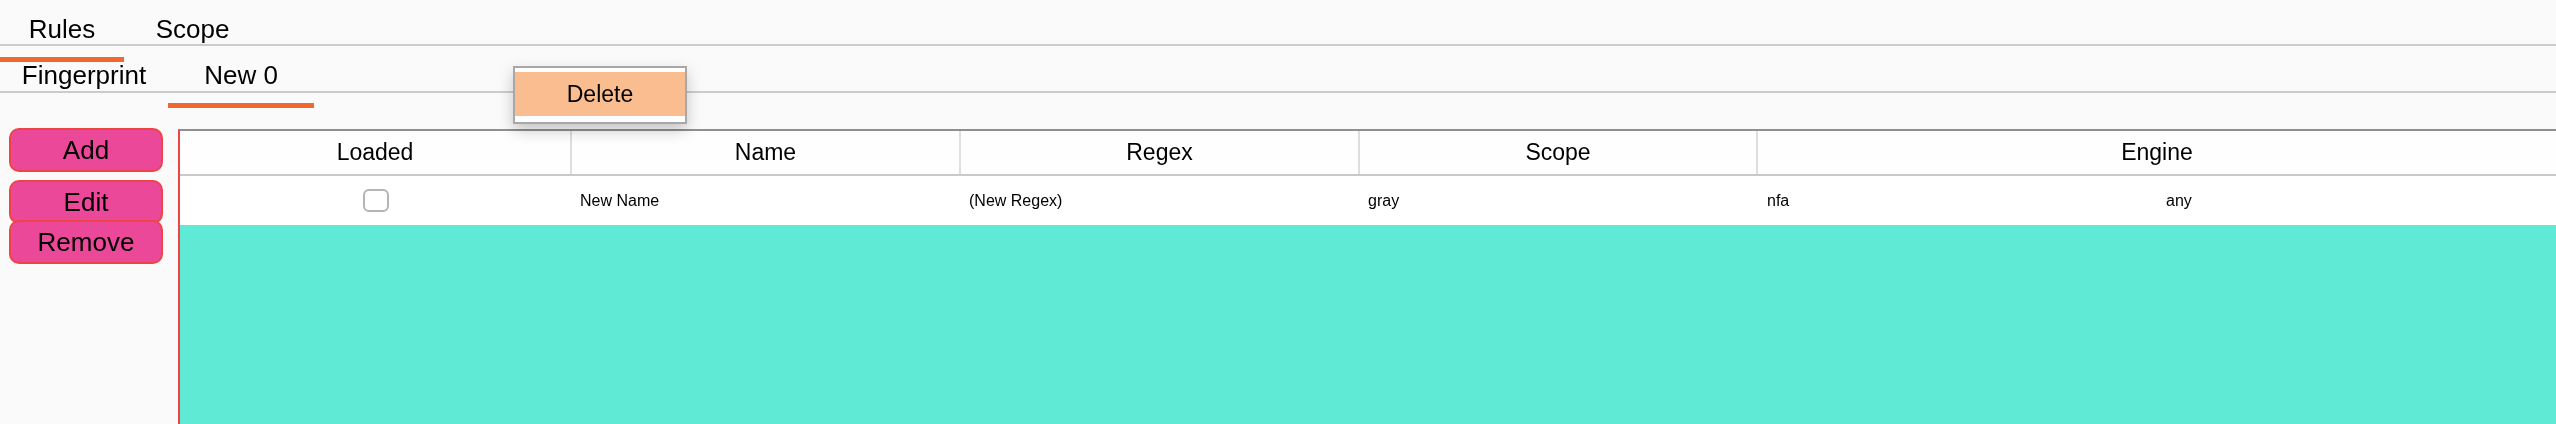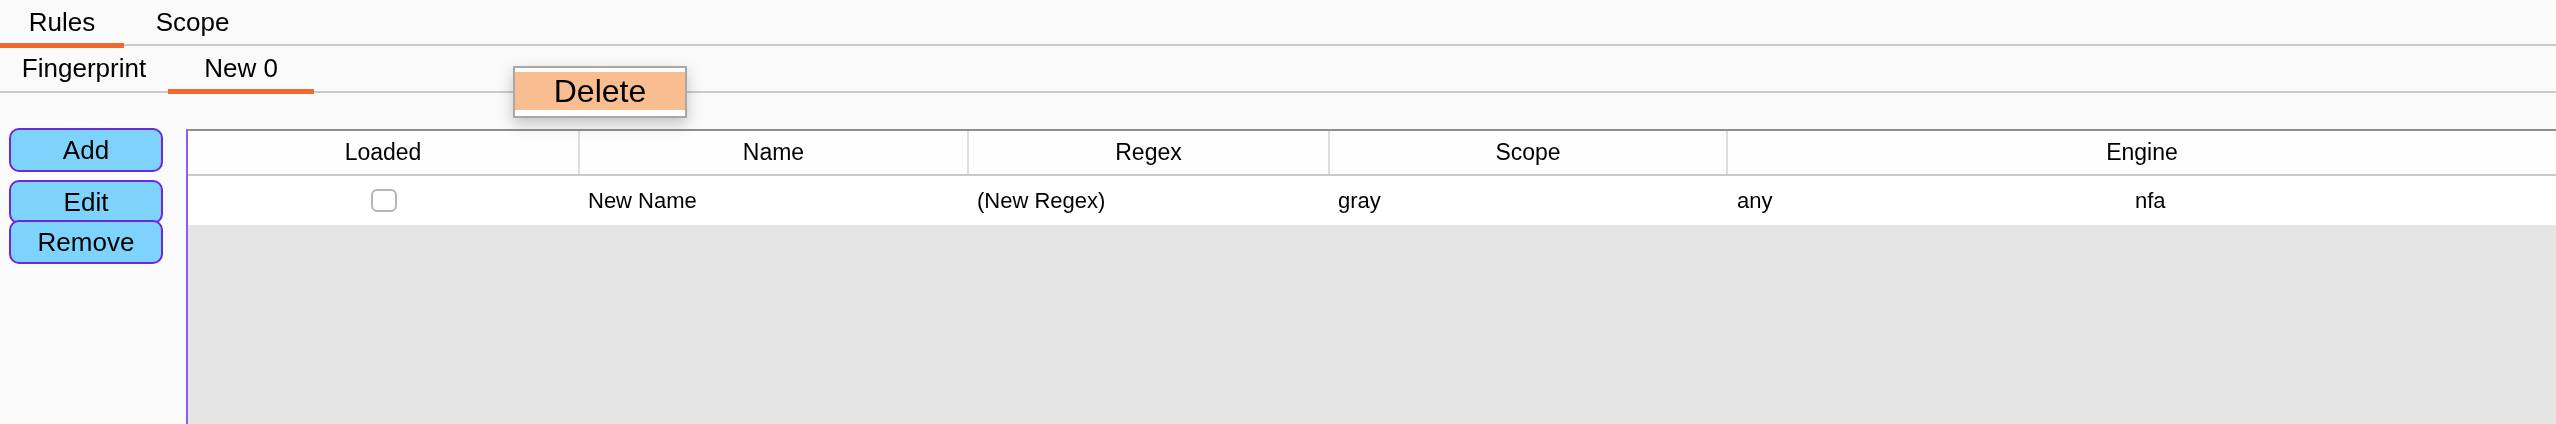--- a/index.html
+++ b/index.html
@@ -19,84 +19,84 @@
   .hline-1 { top: 44px; }
   .hline-2 { top: 91px; }
 
   
   .tabbar { position: absolute; left: 0; display: flex; z-index: 2; }
   .tabbar-primary   { top: 0;    height: 48px; }
   .tabbar-secondary { top: 46px; height: 49px; }
   .tab {
     position: relative;
     height: 44px;
-    display: flex; align-items: center; justify-content: center;
+    display: flex; justify-content: center;
     font-size: 26px;
     cursor: default;
     white-space: nowrap;
+    margin-top: 14px;
   }
   .tab.active::after {
     content: "";
     position: absolute; left: 0; right: 0; top: 43px; height: 5px;
     background: #f0672f;
   }
   .tab-rules  { width: 124px; }
   .tab-config { width: 137px; }
   .tab-fingerprint { width: 168px; }
   .tab-basicinfo   { width: 245px; }
   .tab-new0        { width: 146px; }
 
   
   .btn {
     position: absolute;
     left: 9px; width: 154px; height: 44px;
-    background: #7dd3fc;
-    border: 2px solid #6d28d9;
+    background: #ec4899;
+    border: 2px solid #ef4444;
     border-radius: 10px;
     display: flex; align-items: center; justify-content: center;
     font-size: 26px;
     cursor: default;
   }
   .btn-add    { top: 128px; }
   .btn-edit   { top: 180px; }
   .btn-remove { top: 220px; }
 
   
   .rules-table {
     position: absolute;
     left: 178px; top: 129px; right: 0; bottom: 0;
-    background: #e5e5e5;
+    background: #5eead4;
     border-top: 2px solid #8e8e93;
-    border-left: 2px solid #8b5cf6;
-    margin-left: 8px;
+    border-left: 2px solid #ef4444;
   }
   .thead {
     display: flex;
     height: 45px;
     border-bottom: 2px solid #c9c9c9;
     background: #fefefe;
   }
   .th {
     display: flex; align-items: center; justify-content: center;
     font-size: 23px;
     border-right: 2px solid #dedede;
     overflow: hidden;
   }
   .th:last-child { border-right: none; }
   .trow { display: flex; height: 49px; background: #ffffff; }
   .td {
     display: flex; align-items: center;
     padding-left: 8px;
-    font-size: 22px;
+    font-size: 16px;
     overflow: hidden;
     white-space: nowrap;
   }
   .col-0 { width: 392px; }
   .col-1 { width: 389px; }
-  .col-2 { width: 361px; }
+  .col-2 { width: 399px; }
   .col-3 { width: 399px; }
   .col-4 { width: 398px; text-align: right; }
   .col-5 { flex: 1; }
   .td.col-0 { justify-content: center; padding-left: 0; }
 
   .checkbox {
     width: 26px; height: 23px;
     border: 2px solid #b4b4b4;
     border-radius: 6px;
     background: #ffffff;
@@ -108,23 +108,23 @@
     position: absolute;
     left: 513px; top: 66px;
     width: 174px;
     background: #ffffff;
     border: 2px solid #a8a8a8;
     padding: 4px 0 6px 0;
     z-index: 10;
     box-shadow: 0 6px 14px rgba(0,0,0,0.22);
   }
   .menu-item {
-    height: 38px;
+    height: 44px;
     display: flex; align-items: center; justify-content: center;
-    font-size: 32px;
+    font-size: 23px;
     cursor: default;
   }
   .menu-item.highlighted { background: #f9bd90; }
 </style>
 </head>
 <body>
 
 <div class="screen">
 
   <div class="hline hline-1"></div>
@@ -165,22 +165,22 @@
       <div class="th col-4">Scope</div>
       <div class="th col-5">Engine</div>
     </div>
     <div class="trow">
       <div class="td col-0">
         <span class="checkbox"></span>
       </div>
       <div class="td col-1">New Name</div>
       <div class="td col-2">(New Regex)</div>
       <div class="td col-3">gray</div>
+      <div class="td col-5">nfa</div>
       <div class="td col-4">any</div>
-      <div class="td col-5">nfa</div>
     </div>
   </div>
 
   <div class="context-menu">
     <div class="menu-item highlighted">Delete</div>
   </div>
 
 </div>
 
 </body></html>

